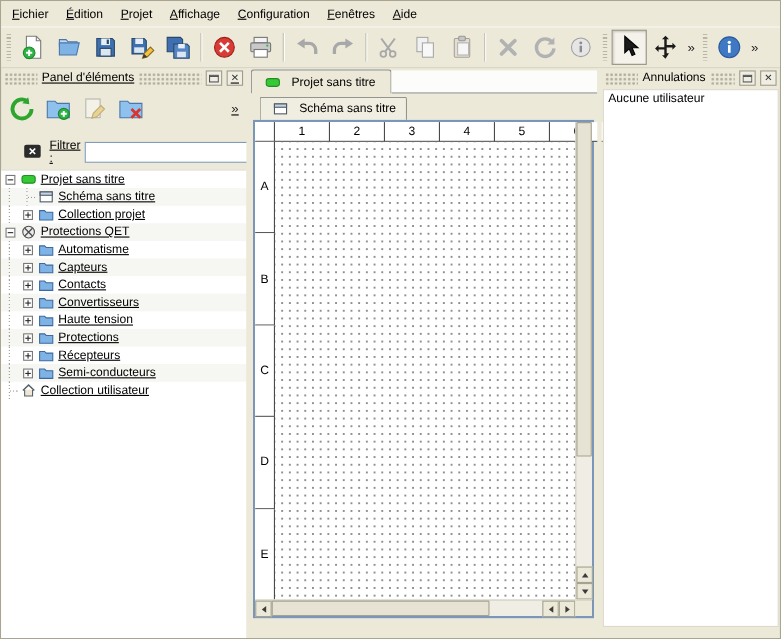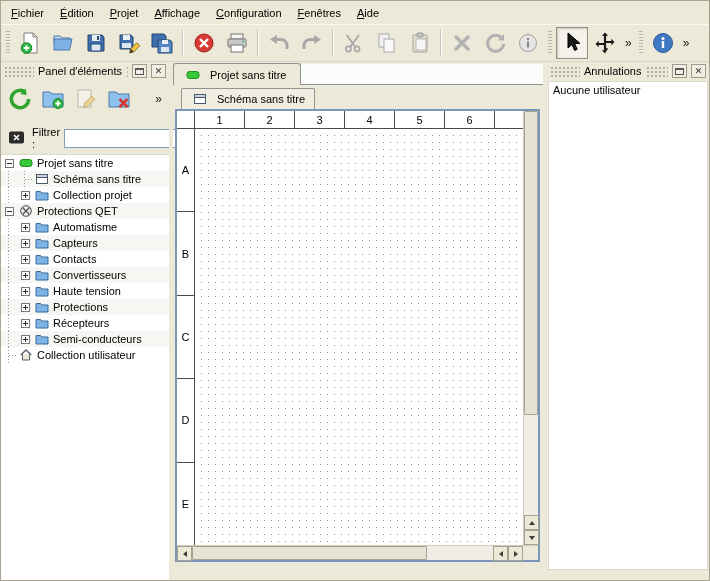--- a/index.html
+++ b/index.html
@@ -22,38 +22,38 @@
     background:repeating-linear-gradient(to bottom,#b9b5a6 0 1px,transparent 1px 3px); }
   .tsep { width:2px; height:26px; margin:0 3px; flex:none; border-left:1px solid #c7c3b4; border-right:1px solid #fff; }
   .tbtn { width:32px; height:32px; flex:none; display:flex; align-items:center; justify-content:center;
     background:transparent; border:1px solid transparent; padding:0; }
   .tbtn.pressed { border:1px solid #94917f; background:#f4f2ea; box-shadow:inset 1px 1px 2px rgba(0,0,0,.18); }
   .chev { font-size:12px; color:#222; padding:0 3px; background:transparent; border:none; height:30px; }
 
   
   .main { flex:1; display:flex; min-height:0; }
   .splitter { width:4px; flex:none; background:#ece9d8; }
-  .dock-left  { width:168px; flex:none; display:flex; flex-direction:column; min-height:0; }
+  .dock-left  { width:223px; flex:none; display:flex; flex-direction:column; min-height:0;text-decoration:underline; }
   .center     { flex:1; display:flex; flex-direction:column; min-width:0; }
   .dock-right { width:162px; flex:none; display:flex; flex-direction:column; min-height:0;justify-content:space-between; }
 
   
   .dock-title { height:18px; flex:none; display:flex; align-items:center; gap:4px; padding:0 3px; }
   .grip-tex { height:11px; background-image:radial-gradient(#b3af9f 1px,transparent 1.4px); background-size:4px 4px; }
   .grip-a { width:30px; flex:none; }
   .grip-b { flex:1; }
   .dock-btn { width:15px; height:14px; flex:none; display:flex; align-items:center; justify-content:center;
     border:1px solid #9e9b8b; background:#f0eee2; font-size:9px; line-height:1; color:#333; padding:0; }
 
   
   .panel-toolbar { height:38px; flex:none; display:flex; align-items:center; gap:3px; padding:2px 4px; }
   .pbtn { width:30px; height:30px; flex:none; display:flex; align-items:center; justify-content:center;
     background:transparent; border:1px solid transparent; padding:0; }
   .panel-toolbar .chev { margin-left:auto; }
-  .filter-row { height:24px; flex:none; display:flex; align-items:center; gap:4px; padding:0 5px; margin-top:8px; }
+  .filter-row { height:24px; flex:none; display:flex; align-items:center; gap:4px; padding:0 18px; margin-top:8px; }
   .filter-clear { width:22px; height:20px; flex:none; display:flex; align-items:center; justify-content:center;
     background:transparent; border:1px solid transparent; padding:0; }
   .filter-input { flex:1; height:19px; border:1px solid #7f9db9; background:#fff; font:inherit; padding:1px 3px; }
   .tree { flex:1; background:#fff; margin-top:4px; overflow:hidden; border-top:1px solid #dcd8ca; }
   .trow { height:16px; display:flex; align-items:center; }
   .trow:nth-child(even) { background:#f6f6f3; }
   .branch { width:16px; height:16px; flex:none; display:flex; align-items:center; justify-content:center; }
   .exp { width:9px; height:9px; border:1px solid #787878; background:#fff; position:relative; flex:none; }
   .exp::before { content:""; position:absolute; left:1px; right:1px; top:3px; height:1px; background:#2a2a2a; }
   .exp.plus::after { content:""; position:absolute; top:1px; bottom:1px; left:3px; width:1px; background:#2a2a2a; }

